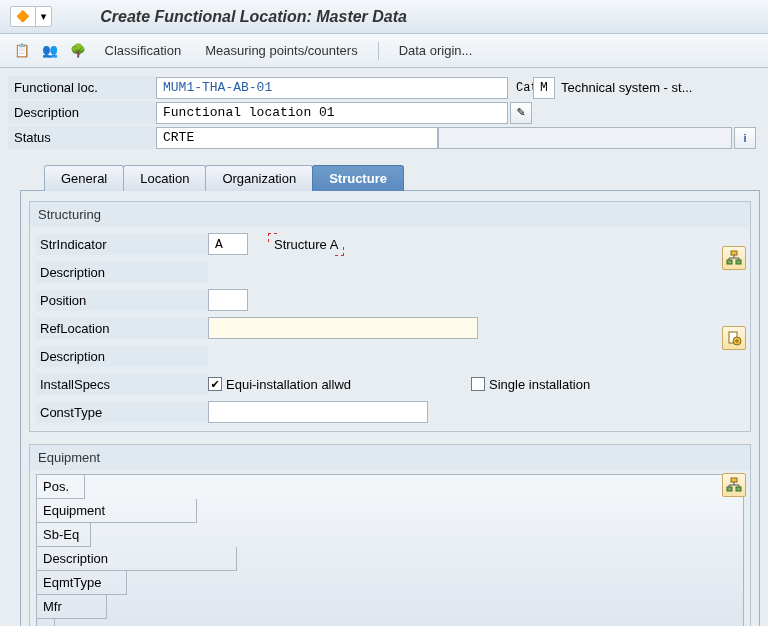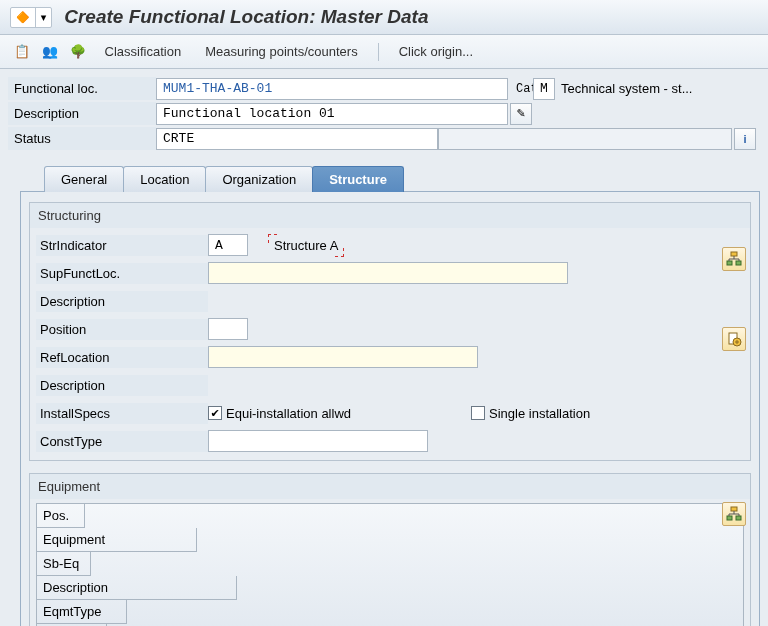--- a/index.html
+++ b/index.html
@@ -27,24 +27,25 @@
     border-radius: 2px;
     background: #fff;
     margin-right: 12px;
   }
   .header-icon-box span {
     padding: 3px 5px;
     font-size: 11px;
   }
   .header-icon-box .split { border-left: 1px solid #b8c4d0; }
   .header-title {
-    font-size: 19px;
+    font-size: 16px;
     font-weight: bold;
     font-style: italic;
     color: #333;
+    margin-left: 36px;
   }
   .toolbar {
     background: linear-gradient(#f5f8fb, #e8eef4);
     border-bottom: 1px solid #b8c4d0;
     padding: 6px 10px;
     display: flex;
     align-items: center;
     gap: 4px;
     font-size: 13px;
   }
@@ -282,21 +283,21 @@
   <div class="header-title">Create Functional Location: Master Data</div>
 </div>
 
 <div class="toolbar">
   <span class="tb-icon">📋</span>
   <span class="tb-icon" style="color:#c05050">👥</span>
   <span class="tb-icon" style="color:#4a8a3a">🌳</span>
   <span class="tb-link">Classification</span>
   <span class="tb-link">Measuring points/counters</span>
   <span class="sep"></span>
-  <span class="tb-link">Click origin...</span>
+  <span class="tb-link">Data origin...</span>
 </div>
 
 <div class="main">
   <div class="field-row">
     <div class="field-label">Functional loc.</div>
     <input class="field-input blue" style="width: 352px;" value="MUM1-THA-AB-01">
     <div style="width:25px;padding-left:8px;font-family:Courier New">Cat.</div>
     <input class="field-input" style="width: 22px; text-align: center;" value="M">
     <div style="padding-left:6px;font-size:13px">Technical system - st...</div>
   </div>
@@ -339,24 +340,20 @@
               <circle cx="11" cy="11" r="4" fill="#f0c040" stroke="#8a6a20"></circle>
               <path d="M11 9 v4 M9 11 h4" stroke="#8a6a20"></path>
             </svg>
         </div>
         <div class="groupbox-body">
           <div class="gb-row">
             <div class="gb-label">StrIndicator</div>
             <input class="gb-input" style="width: 40px;" value="A">
             <span style="width:22px"></span>
             <span class="red-corner" style="display:inline-block;padding:2px 4px;font-size:13px">Structure A</span>
-          </div>
-          <div class="gb-row">
-            <div class="gb-label">SupFunctLoc.</div>
-            <input class="gb-input yellow" style="width: 360px;">
           </div>
           <div class="gb-row">
             <div class="gb-label">Description</div>
           </div>
           <div class="gb-row">
             <div class="gb-label">Position</div>
             <input class="gb-input" style="width: 40px;">
           </div>
           <div class="gb-row">
             <div class="gb-label">RefLocation</div>

